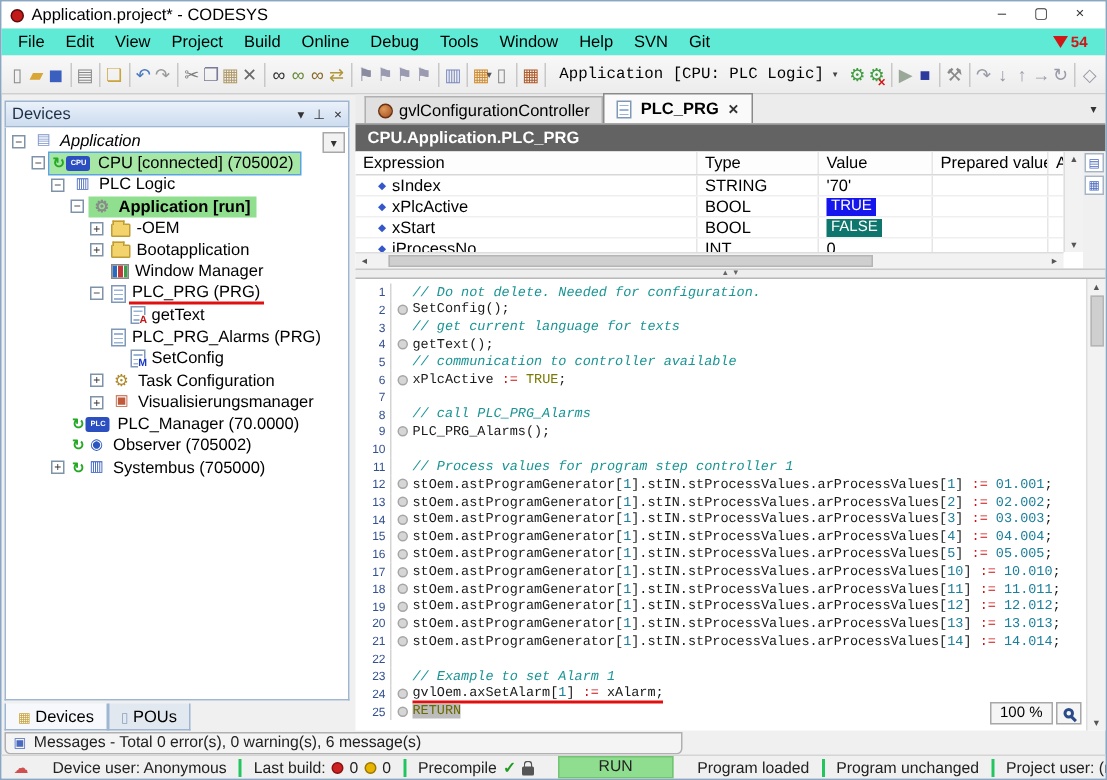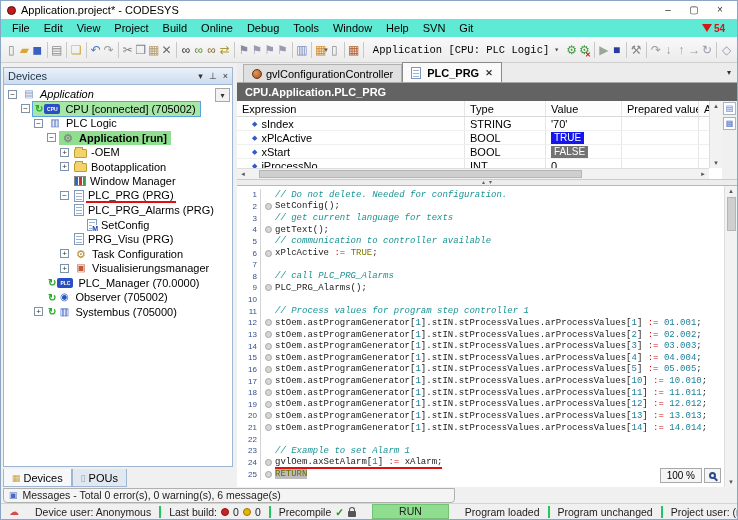--- a/index.html
+++ b/index.html
@@ -89,21 +89,21 @@
   
   .watchwrap{position:absolute;top:38px;left:0;right:0;height:78px;background:#fff;}
   .watch-grid{position:absolute;left:0;top:0;right:28px;bottom:11px;overflow:hidden;}
   .wrow{display:flex;height:14px;border-bottom:1px solid #efefef;align-items:center;}
   .wrow.hdr{height:16px;border-bottom:1px solid #d8d8d8;background:#fdfdfd;}
   .wcell{padding:0 5px;border-right:1px solid #e6e6e6;height:100%;display:flex;align-items:center;overflow:hidden;white-space:nowrap;}
   .wc0{width:228px;}.wc1{width:81px;}.wc2{width:76px;}.wc3{width:77px;}.wc4{flex:1;border-right:none;}
   .wdiamond{color:#3558c8;font-size:7px;margin:0 4px 0 10px;}
   .vbadge{color:#fff;font-size:10px;padding:0 3px;line-height:12px;}
   .v-true{background:#1515ee;}
-  .v-false{background:#737373;}
+  .v-false{background:#0f766e;}
   .watch-vscroll{position:absolute;right:15px;top:0;width:13px;bottom:11px;background:#f2f2f2;border-left:1px solid #ddd;display:flex;flex-direction:column;justify-content:space-between;align-items:center;font-size:7px;color:#555;padding:1px 0;}
   .watch-iconstrip{position:absolute;right:0;top:0;width:15px;bottom:0;background:#f0f0f0;display:flex;flex-direction:column;gap:2px;padding:1px;}
   .wtool{width:13px;height:13px;border:1px solid #a8b4c4;background:#fff;font-size:8px;line-height:11px;text-align:center;color:#4a6ac0;}
   .watch-hscroll{position:absolute;left:0;bottom:0;right:28px;height:11px;background:#f2f2f2;border-top:1px solid #ddd;display:flex;align-items:center;}
   .hs-arrow{width:12px;text-align:center;font-size:7px;color:#555;}
   .hs-track{flex:1;position:relative;height:100%;}
   .hs-thumb{position:absolute;left:10px;width:72%;top:1px;bottom:1px;background:#cfcfcf;border:1px solid #b5b5b5;}
 
   
   .esplit{position:absolute;top:116px;left:0;right:0;height:7px;background:#ededed;border-top:1px solid #cacaca;border-bottom:1px solid #b8b8b8;display:flex;justify-content:center;align-items:center;gap:4px;font-size:6px;color:#666;line-height:5px;}
@@ -372,41 +372,43 @@
               <span class="tlabel">Window Manager</span>
             </span>
           </div>
           <div class="trow" style="padding-left: 56px;">
             <span class="texp">−</span>
             <span class="thl">
               <span class="ic ic-pou"></span>
               <span class="tlabel lbl-underline">PLC_PRG (PRG)</span>
             </span>
           </div>
+          <div class="trow" style="padding-left: 69px;">
+            <span class="texp-sp"></span>
+            <span class="thl">
+              <span class="ic ic-pou">
+                <b class="ml ml-a">A</b>
+              </span>
+              <span class="tlabel">getText</span>
+            </span>
+          </div>
           <div class="trow" style="padding-left: 56px;">
             <span class="texp-sp"></span>
             <span class="thl">
               <span class="ic ic-pou"></span>
               <span class="tlabel">PLC_PRG_Alarms (PRG)</span>
             </span>
           </div>
           <div class="trow" style="padding-left: 69px;">
             <span class="texp-sp"></span>
             <span class="thl">
               <span class="ic ic-pou">
                 <b class="ml ml-m">M</b>
               </span>
               <span class="tlabel">SetConfig</span>
-            </span>
-          </div>
-          <div class="trow" style="padding-left: 56px;">
-            <span class="texp-sp"></span>
-            <span class="thl">
-              <span class="ic ic-pou"></span>
-              <span class="tlabel">PRG_Visu (PRG)</span>
             </span>
           </div>
           <div class="trow" style="padding-left: 56px;">
             <span class="texp">+</span>
             <span class="thl">
               <span class="ic ic-task">⚙</span>
               <span class="tlabel">Task Configuration</span>
             </span>
           </div>
           <div class="trow" style="padding-left: 56px;">

